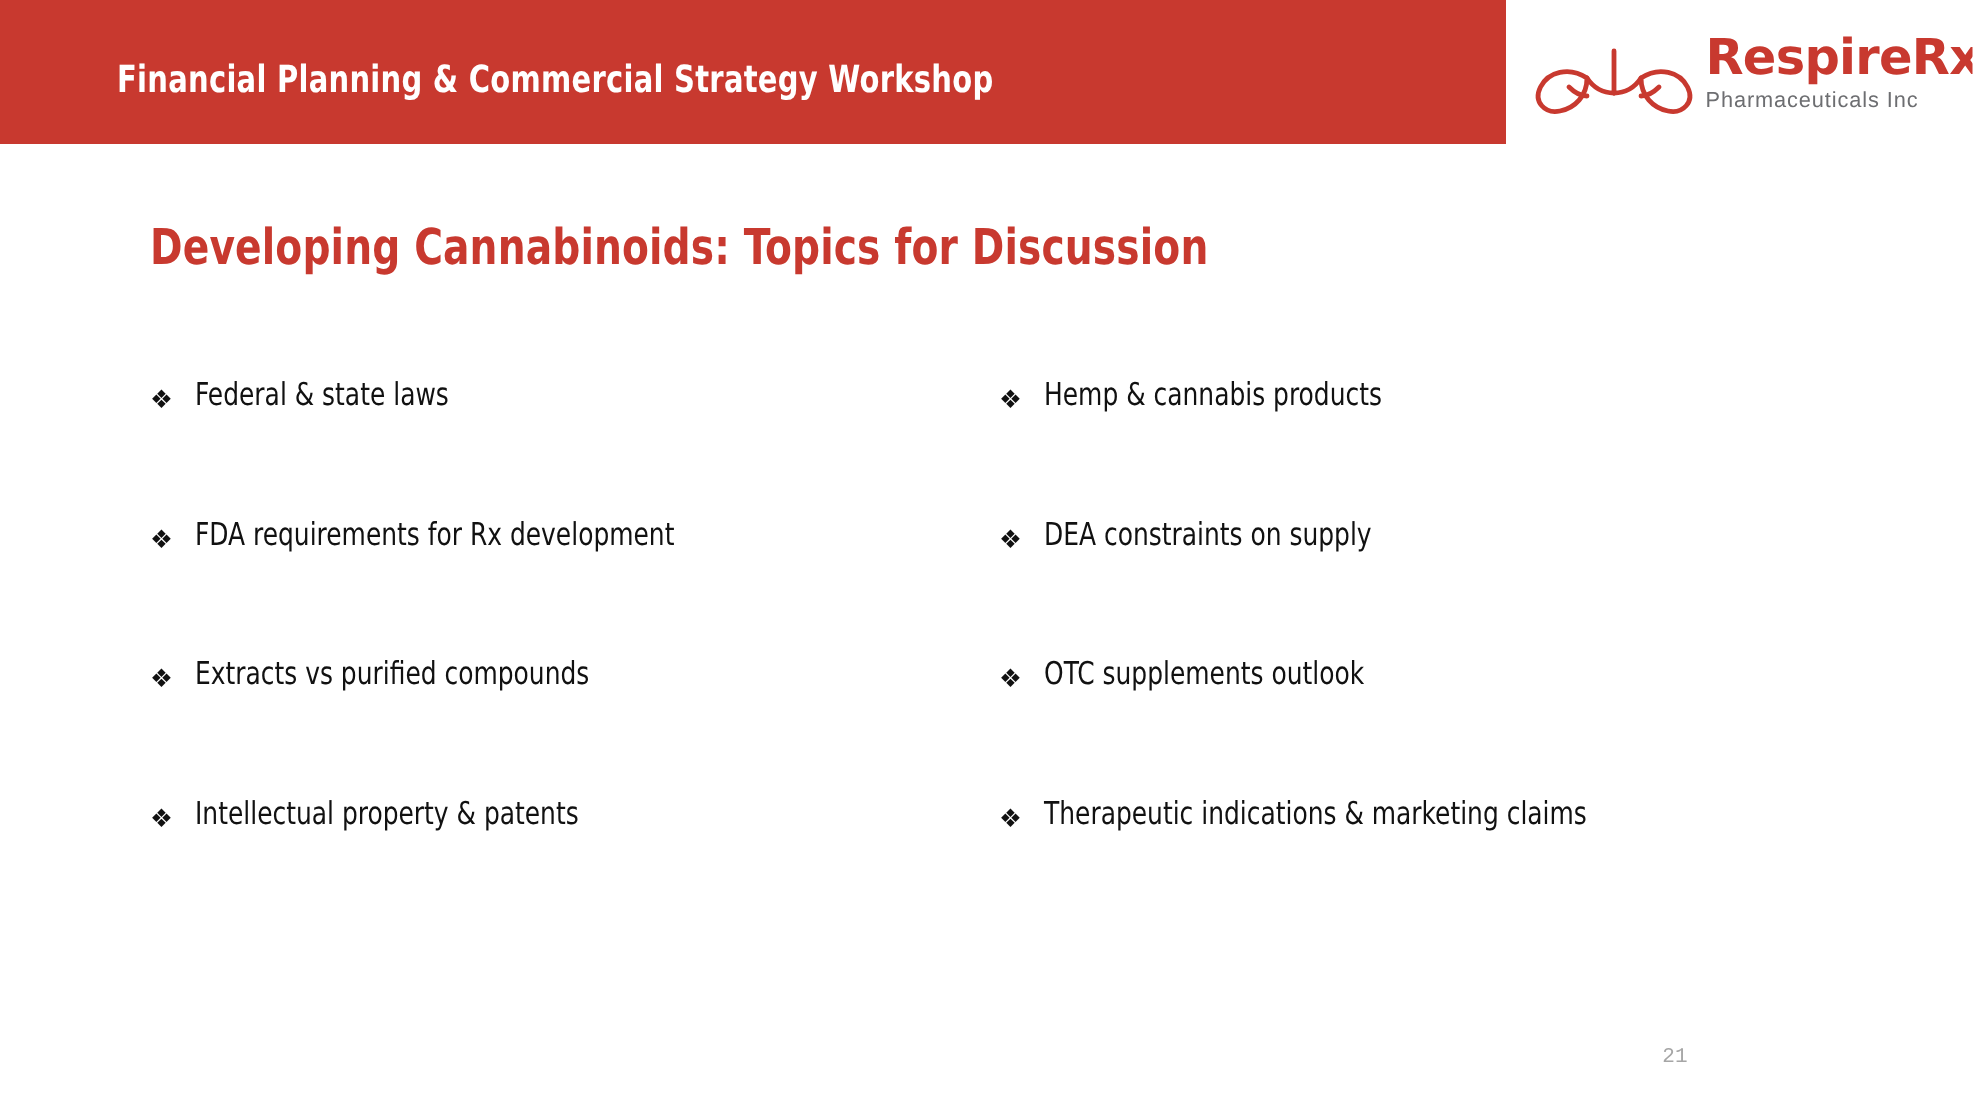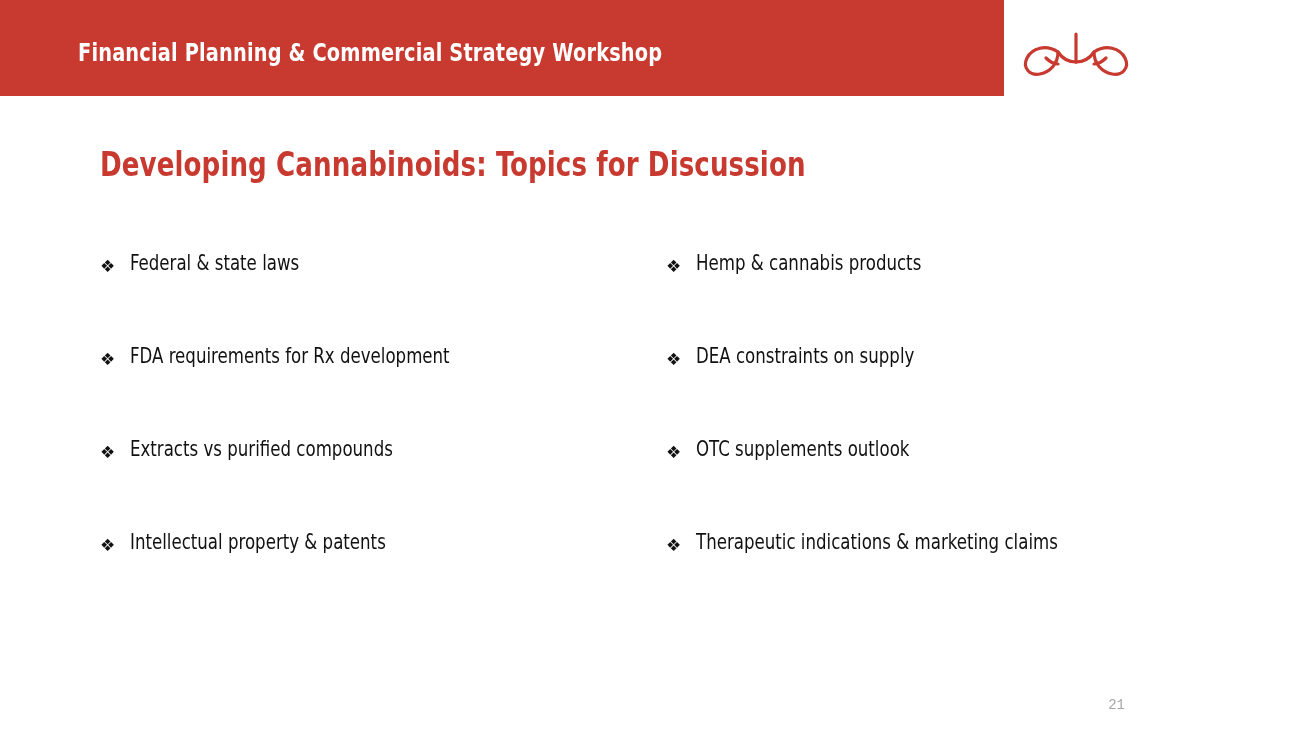--- a/index.html
+++ b/index.html
@@ -166,20 +166,24 @@
           <path d="M60 6 L60 34"></path>
           <path d="M60 34 C 52 34, 46 30, 42 24"></path>
           <path d="M60 34 C 68 34, 74 30, 78 24"></path>
           <path d="M42 24 C 30 16, 16 20, 11 30 C 6 40, 14 48, 24 46 C 34 44, 42 36, 42 24 Z"></path>
           <path d="M78 24 C 90 16, 104 20, 109 30 C 114 40, 106 48, 96 46 C 86 44, 78 36, 78 24 Z"></path>
           <path d="M30 30 C 34 34, 38 36, 42 36"></path>
           <path d="M90 30 C 86 34, 82 36, 78 36"></path>
         </g>
       </svg>
     </div>
+    <div class="logo-text">
+      <div class="logo-name">RespireRx</div>
+      <div class="logo-sub">Pharmaceuticals Inc</div>
+    </div>
   </div>
 
   <div class="slide-title">Developing Cannabinoids: Topics for Discussion</div>
 
   <div class="bullets">
 
     <div class="col col-left">
       <div class="bullet-row">
         <span class="bullet-mark">❖</span>
         <span class="bullet-text">Federal &amp; state laws</span>

